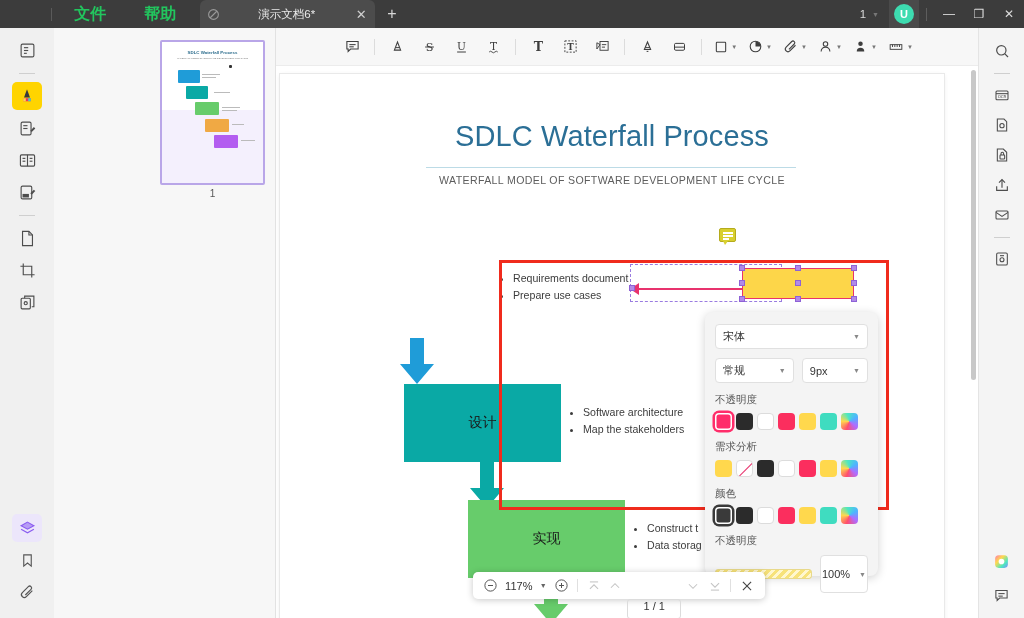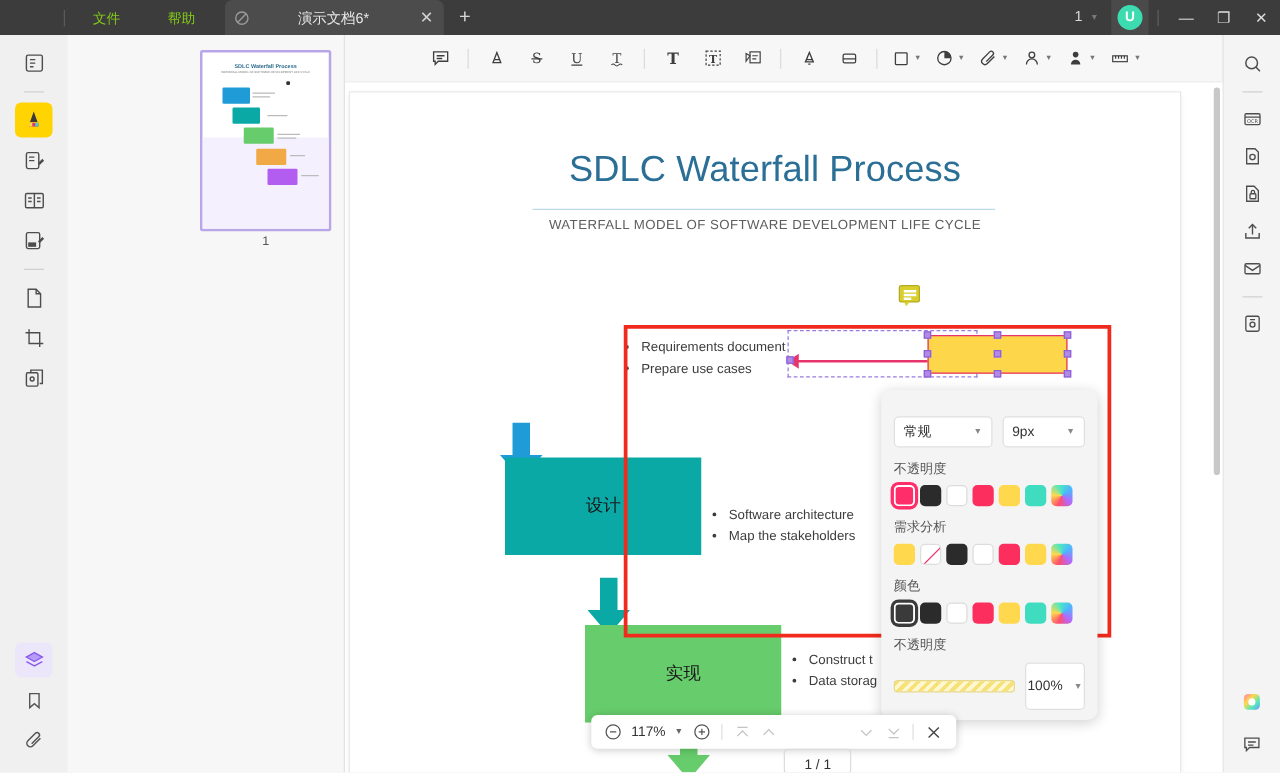--- a/index.html
+++ b/index.html
@@ -15,21 +15,21 @@
   .titlebar{
     position:absolute; left:0; top:0; width:1024px; height:28px;
     background:#3c3c3c; display:flex; align-items:center;
   }
   .logo{ margin-left:10px; font-size:10px; font-weight:normal; letter-spacing:.5px;margin-top:48px; }
   .logo span:nth-child(1){color:#ff9c33}
   .logo span:nth-child(2){color:#4fd2c2}
   .logo span:nth-child(3){color:#7a7cf0}
   .logo span:nth-child(4){color:#e86fd0}
   .tb-sep{ width:1px; height:13px; background:#5a5a5a; margin:0 12px; }
-  .menu-item{ color:#84cc16; font-size:11px; padding:3px 10px; cursor:default; }
+  .menu-item{ color:#22c55e; font-size:16px; padding:3px 10px; cursor:default;font-weight:bold; }
   .tab{
     margin-left:14px; height:28px; width:175px; background:#4c4c4c;
     border-radius:6px 6px 0 0; display:flex; align-items:center;
     position:relative; padding:0 6px;
   }
   .tab-icon{ width:14px;height:14px; color:#9b9b9b; flex:0 0 auto; display:flex;align-items:center;justify-content:center;}
   .tab-title{ flex:1; text-align:center; color:#e9e9e9; font-size:11.5px; white-space:nowrap; overflow:hidden;}
   .tab-close{ color:#cfcfcf; font-size:13px; width:16px; text-align:center; cursor:pointer;}
   .tab-plus{ color:#d8d8d8; font-size:16px; margin-left:12px; cursor:pointer; }
   .tb-right{ margin-left:auto; display:flex; align-items:center; height:28px; }
@@ -184,21 +184,21 @@
     position:absolute;left:473px;top:572px;width:292px;height:27px;
     background:#fff;border-radius:5px;box-shadow:0 1px 7px rgba(0,0,0,.22);
     display:flex;align-items:center;padding:0 8px;gap:2px;
   }
   .bb{width:22px;height:22px;display:flex;align-items:center;justify-content:center;color:#555;cursor:pointer;border-radius:3px;}
   .bb.dim{color:#c4c4c4}
   .zoomtxt{font-size:11px;color:#333;width:36px;text-align:center;}
   .bb-div{width:1px;height:13px;background:#e0e0e0;margin:0 4px;}
   .pagebox{
     width:60px;height:20px;border:1px solid #dcdcdc;border-radius:3px;
-    display:flex;align-items:flex-end;justify-content:center;font-size:11px;color:#333;margin-top:47px;
+    display:flex;align-items:flex-start;justify-content:center;font-size:11px;color:#333;margin-top:47px;
   }
   
   .vscroll{position:absolute;right:2px;top:4px;width:5px;height:310px;background:#c8c8c8;border-radius:3px;}
   svg{display:block}
 </style>
 </head>
 <body>
 
 <div id="app">
 
@@ -546,21 +546,21 @@
       <div class="arrow-d" style="left:118px;top:264px">
         <svg width="38" height="46" viewBox="0 0 38 46">
             <path d="M12 0 h14 v26 h10 L19 46 L2 26 h10 Z" fill="#1f9cd8"></path>
           </svg>
       </div>
       <ul class="bullets" style="left:233px;top:196px">
         <li>Requirements document</li>
         <li>Prepare use cases</li>
       </ul>
 
-      <div class="sbox" style="left:124px;top:292px;width:157px;height:78px;background:#0aa9a5;">
+      <div class="sbox" style="left:124px;top:310px;width:157px;height:78px;background:#0aa9a5;">
         <span>设计</span>
       </div>
       <div class="arrow-d" style="left:188px;top:388px">
         <svg width="38" height="46" viewBox="0 0 38 46">
             <path d="M12 0 h14 v26 h10 L19 46 L2 26 h10 Z" fill="#0aa9a5"></path>
           </svg>
       </div>
       <ul class="bullets" style="left:303px;top:330px">
         <li>Software architecture</li>
         <li>Map the stakeholders</li>
@@ -595,20 +595,24 @@
       <div class="hnd" style="left:571px;top:206px"></div>
       <div class="hnd" style="left:459px;top:222px"></div>
       <div class="hnd" style="left:515px;top:222px"></div>
       <div class="hnd" style="left:571px;top:222px"></div>
     </div>
 
     <div class="vscroll"></div>
   </div>
 
   <div class="props">
+    <div class="pdd">
+      <span>宋体</span>
+      <span class="cr">▼</span>
+    </div>
     <div class="prow">
       <div class="pdd" style="flex:1.25">
         <span>常规</span>
         <span class="cr">▼</span>
       </div>
       <div class="pdd" style="flex:1">
         <span>9px</span>
         <span class="cr">▼</span>
       </div>
     </div>

